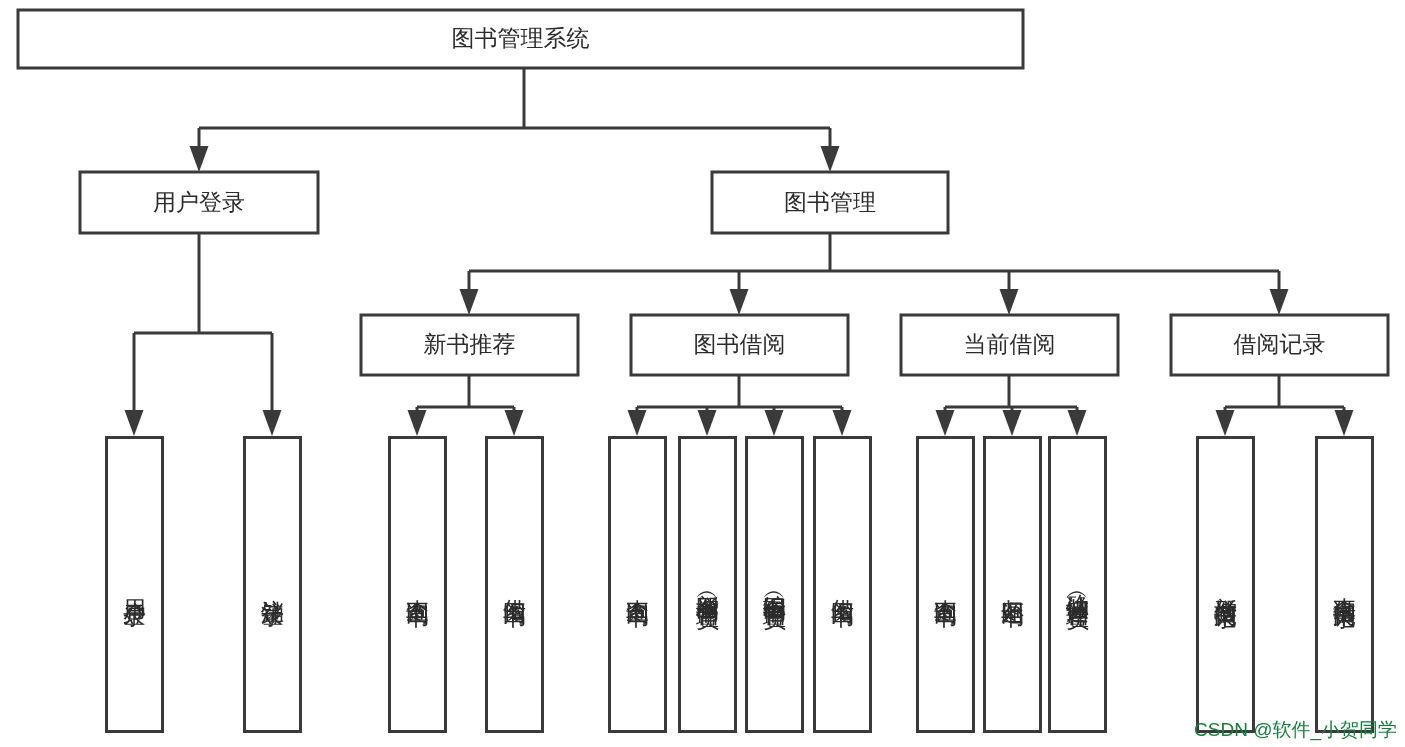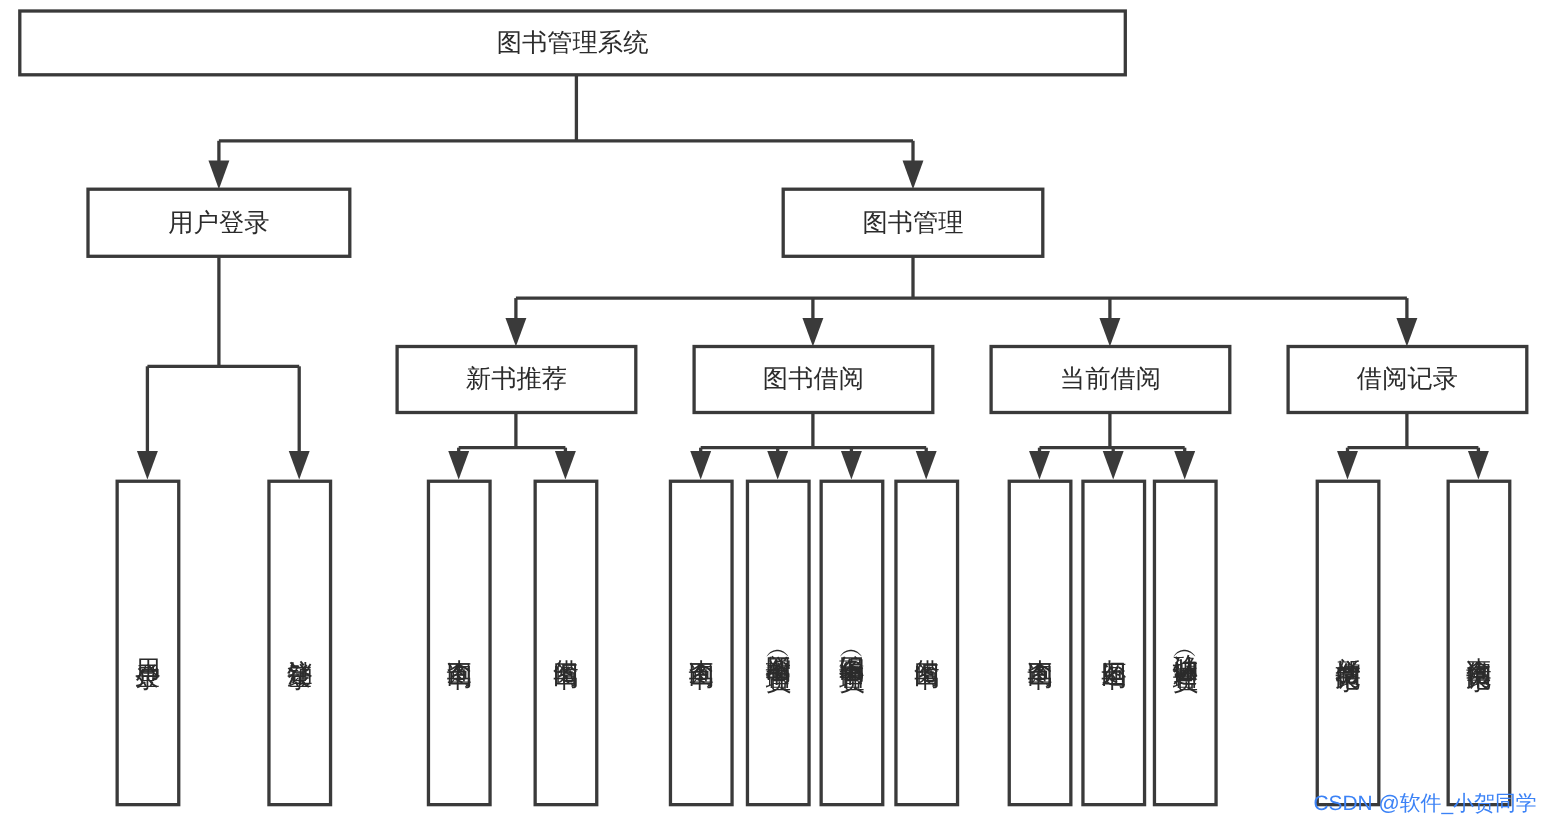--- a/index.html
+++ b/index.html
@@ -70,21 +70,21 @@
     letter-spacing: 2px;
     white-space: nowrap;
     text-align: center;
   }
   .watermark {
     position: absolute;
     right: 8px;
     bottom: 4px;
     font-family: "Liberation Sans", sans-serif;
     font-size: 19px;
-    color: #3b82f6;
+    color: #15803d;
     white-space: nowrap;
     pointer-events: none;
   }
 </style>
 </head>
 <body>
 
 <div id="chart-root">
   <svg class="flow" viewBox="0 0 1405 747">
     <g id="connector-layer">

